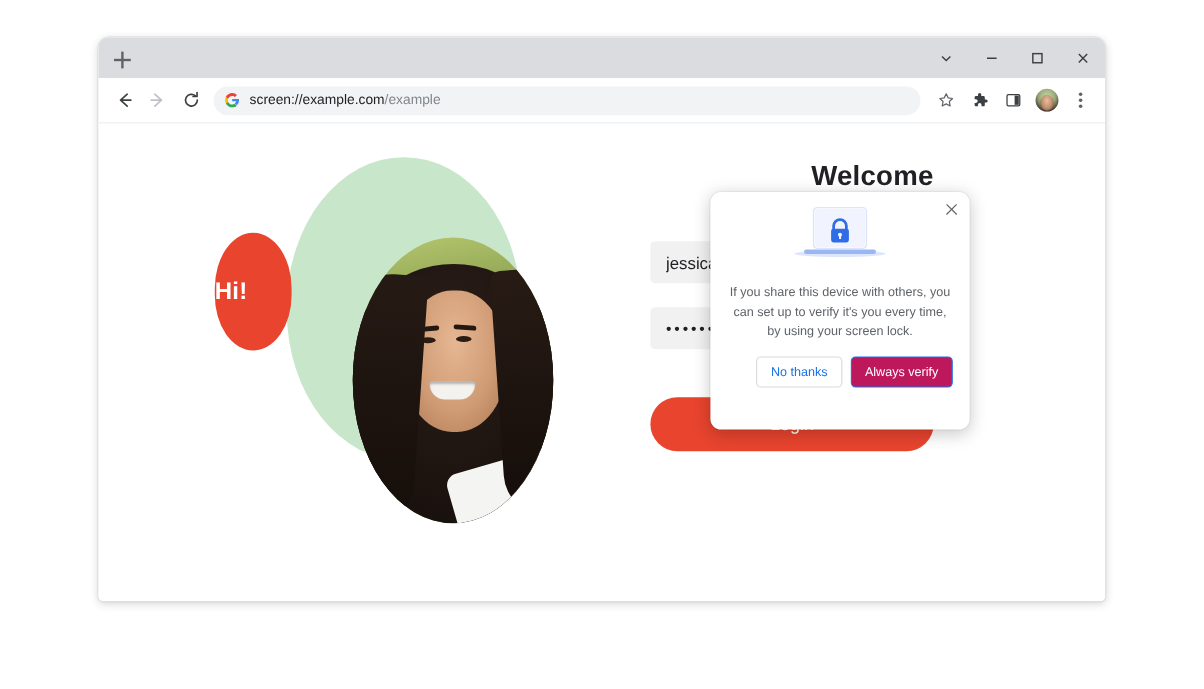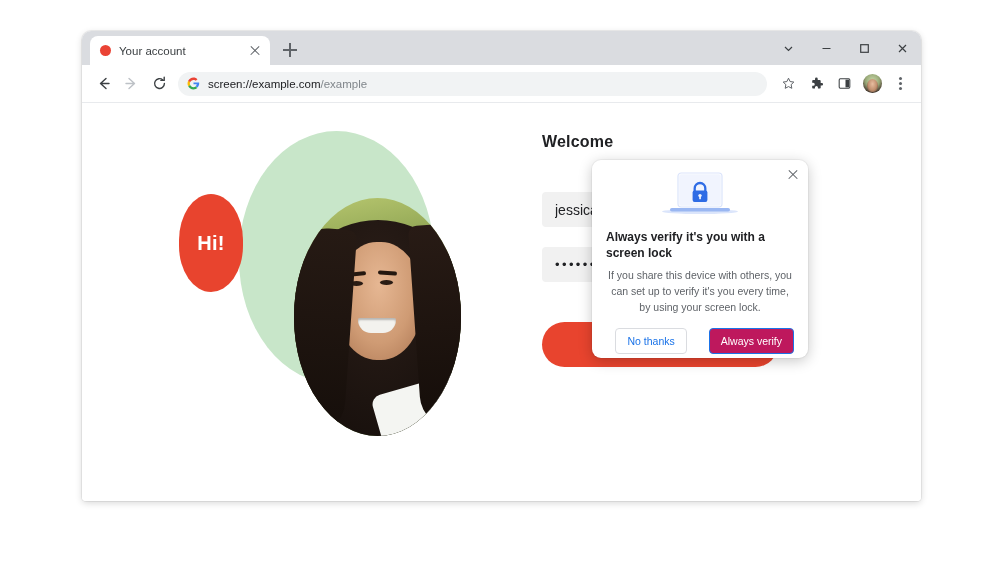--- a/index.html
+++ b/index.html
@@ -102,21 +102,21 @@
 
   
   .hero { position: absolute; left: 97px; top: 28px; width: 330px; height: 330px; }
   .blob-green {
     position: absolute; left: 60px; top: 0px; width: 195px; height: 253px;
     background: #c8e6c9; border-radius: 100px/128px;
   }
   .blob-red {
     position: absolute; left: 0px; top: 63px; width: 64px; height: 98px;
     background: #e8442e; border-radius: 34px/49px;
-    display: flex; align-items: center; justify-content: center;
+    display: flex; align-items: center; 
   }
   .blob-red span { color: #ffffff; font-size: 20px; font-weight: bold; letter-spacing: .2px; }
   .photo {
     position: absolute; left: 115px; top: 67px; width: 167px; height: 238px;
     border-radius: 84px/119px; overflow: hidden;
     background: linear-gradient(170deg,#b9c870 0%,#6f8a3e 40%,#4e6b33 100%);
   }
   .ph-hair {
     position:absolute; left:-6px; top:22px; width:180px; height:216px;
     background: radial-gradient(ellipse at 50% 30%, #2b1e18 0%, #1d1410 55%, #120c09 100%);
@@ -149,21 +149,21 @@
   }
   .ph-hair-front2 {
     position:absolute; right:-14px; top:26px; width:60px; height:205px;
     background: linear-gradient(180deg,#281b15 0%,#140d09 100%);
     border-radius: 10px 40px 30px 40px; transform: rotate(-4deg);
   }
 
   
   .form { position: absolute; left: 460px; top: 30px; width: 236px; }
   .form h1 {
-    text-align: left; font-size: 16px; font-weight: 600; color: #202124;
+    text-align: right; font-size: 23px; font-weight: 600; color: #202124;
     letter-spacing: .2px;
   }
   .form .sub {
     text-align: center; font-size: 11.5px; color: #3c4043; margin-top: 9px;
   }
   .field {
     margin-top: 20px; height: 35px; background: #f1f1f1; border-radius: 4px;
     display: flex; align-items: center; padding: 0 13px; gap: 8px;
   }
   .field .val { font-size: 14px; color: #202124; flex: 1; white-space: nowrap; overflow: hidden; }
@@ -191,45 +191,40 @@
   }
   .popup-close::before, .popup-close::after {
     content:""; position:absolute; left:2px; top:7.5px; width:12px; height:1.2px; background:#5f6368;
   }
   .popup-close::before { transform: rotate(45deg); }
   .popup-close::after  { transform: rotate(-45deg); }
   .popup-illus { height: 70px; display:flex; align-items:center; justify-content:center; padding-top:6px; }
   .popup-body { padding: 0 14px; }
   .popup-title { font-size: 12px; font-weight: bold; color: #202124; line-height: 1.3; }
   .popup-text { font-size: 10.5px; color: #5f6368; line-height: 1.5; margin-top: 7px; text-align: center; }
-  .popup-actions { display:flex; justify-content:flex-end; gap: 22px; margin-top: 13px; }
+  .popup-actions { display:flex; justify-content:flex-end; gap: 7px; margin-top: 13px; }
   .btn-ghost {
     font-size: 10.5px; color: #1a73e8; background:#fff; border: 1px solid #dadce0;
     border-radius: 4px; padding: 6px 11px; cursor: pointer;
     font-family:"Liberation Sans", sans-serif;
   }
   .btn-primary {
     font-size: 10.5px; color: #ffffff; background:#be185d; border: 1px solid #1a73e8;
     border-radius: 4px; padding: 6px 11px; cursor: pointer;
     font-family:"Liberation Sans", sans-serif;
   }
 </style>
 </head>
 <body>
 
 <div id="root">
 
   <div class="browser">
 
     <div class="tabstrip">
-      <div class="tab">
-        <span class="tab-favicon"></span>
-        <span class="tab-title">Your account</span>
-        <span class="tab-close"></span>
-      </div>
       <div class="newtab"></div>
 
       <div class="wincontrols">
         <div class="wc">
           <svg width="13" height="13" viewBox="0 0 13 13">
               <path d="M3 5l3.5 3.5L10 5" fill="none" stroke="#3c4043" stroke-width="1.2"></path>
             </svg>
         </div>
         <div class="wc">
           <svg width="13" height="13" viewBox="0 0 13 13">
@@ -359,21 +354,20 @@
             <path d="M38.7 23.5v-3.2a5.3 5.3 0 0110.6 0v3.2" fill="none" stroke="#2f6ce5" stroke-width="2.3"></path>
             <rect x="36.6" y="22.6" width="14.8" height="11.4" rx="1.9" fill="#2f6ce5"></rect>
             <circle cx="44" cy="27.6" r="1.7" fill="#f1f4fe"></circle>
             <rect x="43.2" y="27.6" width="1.7" height="3.6" fill="#f1f4fe"></rect>
             <ellipse cx="44" cy="43.5" rx="38" ry="2.6" fill="#bed0f7" opacity=".55"></ellipse>
             <rect x="14" y="40" width="60" height="3.6" rx="1.8" fill="#9ab7f2"></rect>
           </svg>
         </div>
 
         <div class="popup-body">
-          <div class="popup-title">Always verify it's you with a screen lock</div>
           <div class="popup-text">If you share this device with others, you can set up to verify it's you every time, by using your screen lock.</div>
           <div class="popup-actions">
             <button class="btn-ghost">No thanks</button>
             <button class="btn-primary">Always verify</button>
           </div>
         </div>
       </div>
 
     </div>
   </div>

